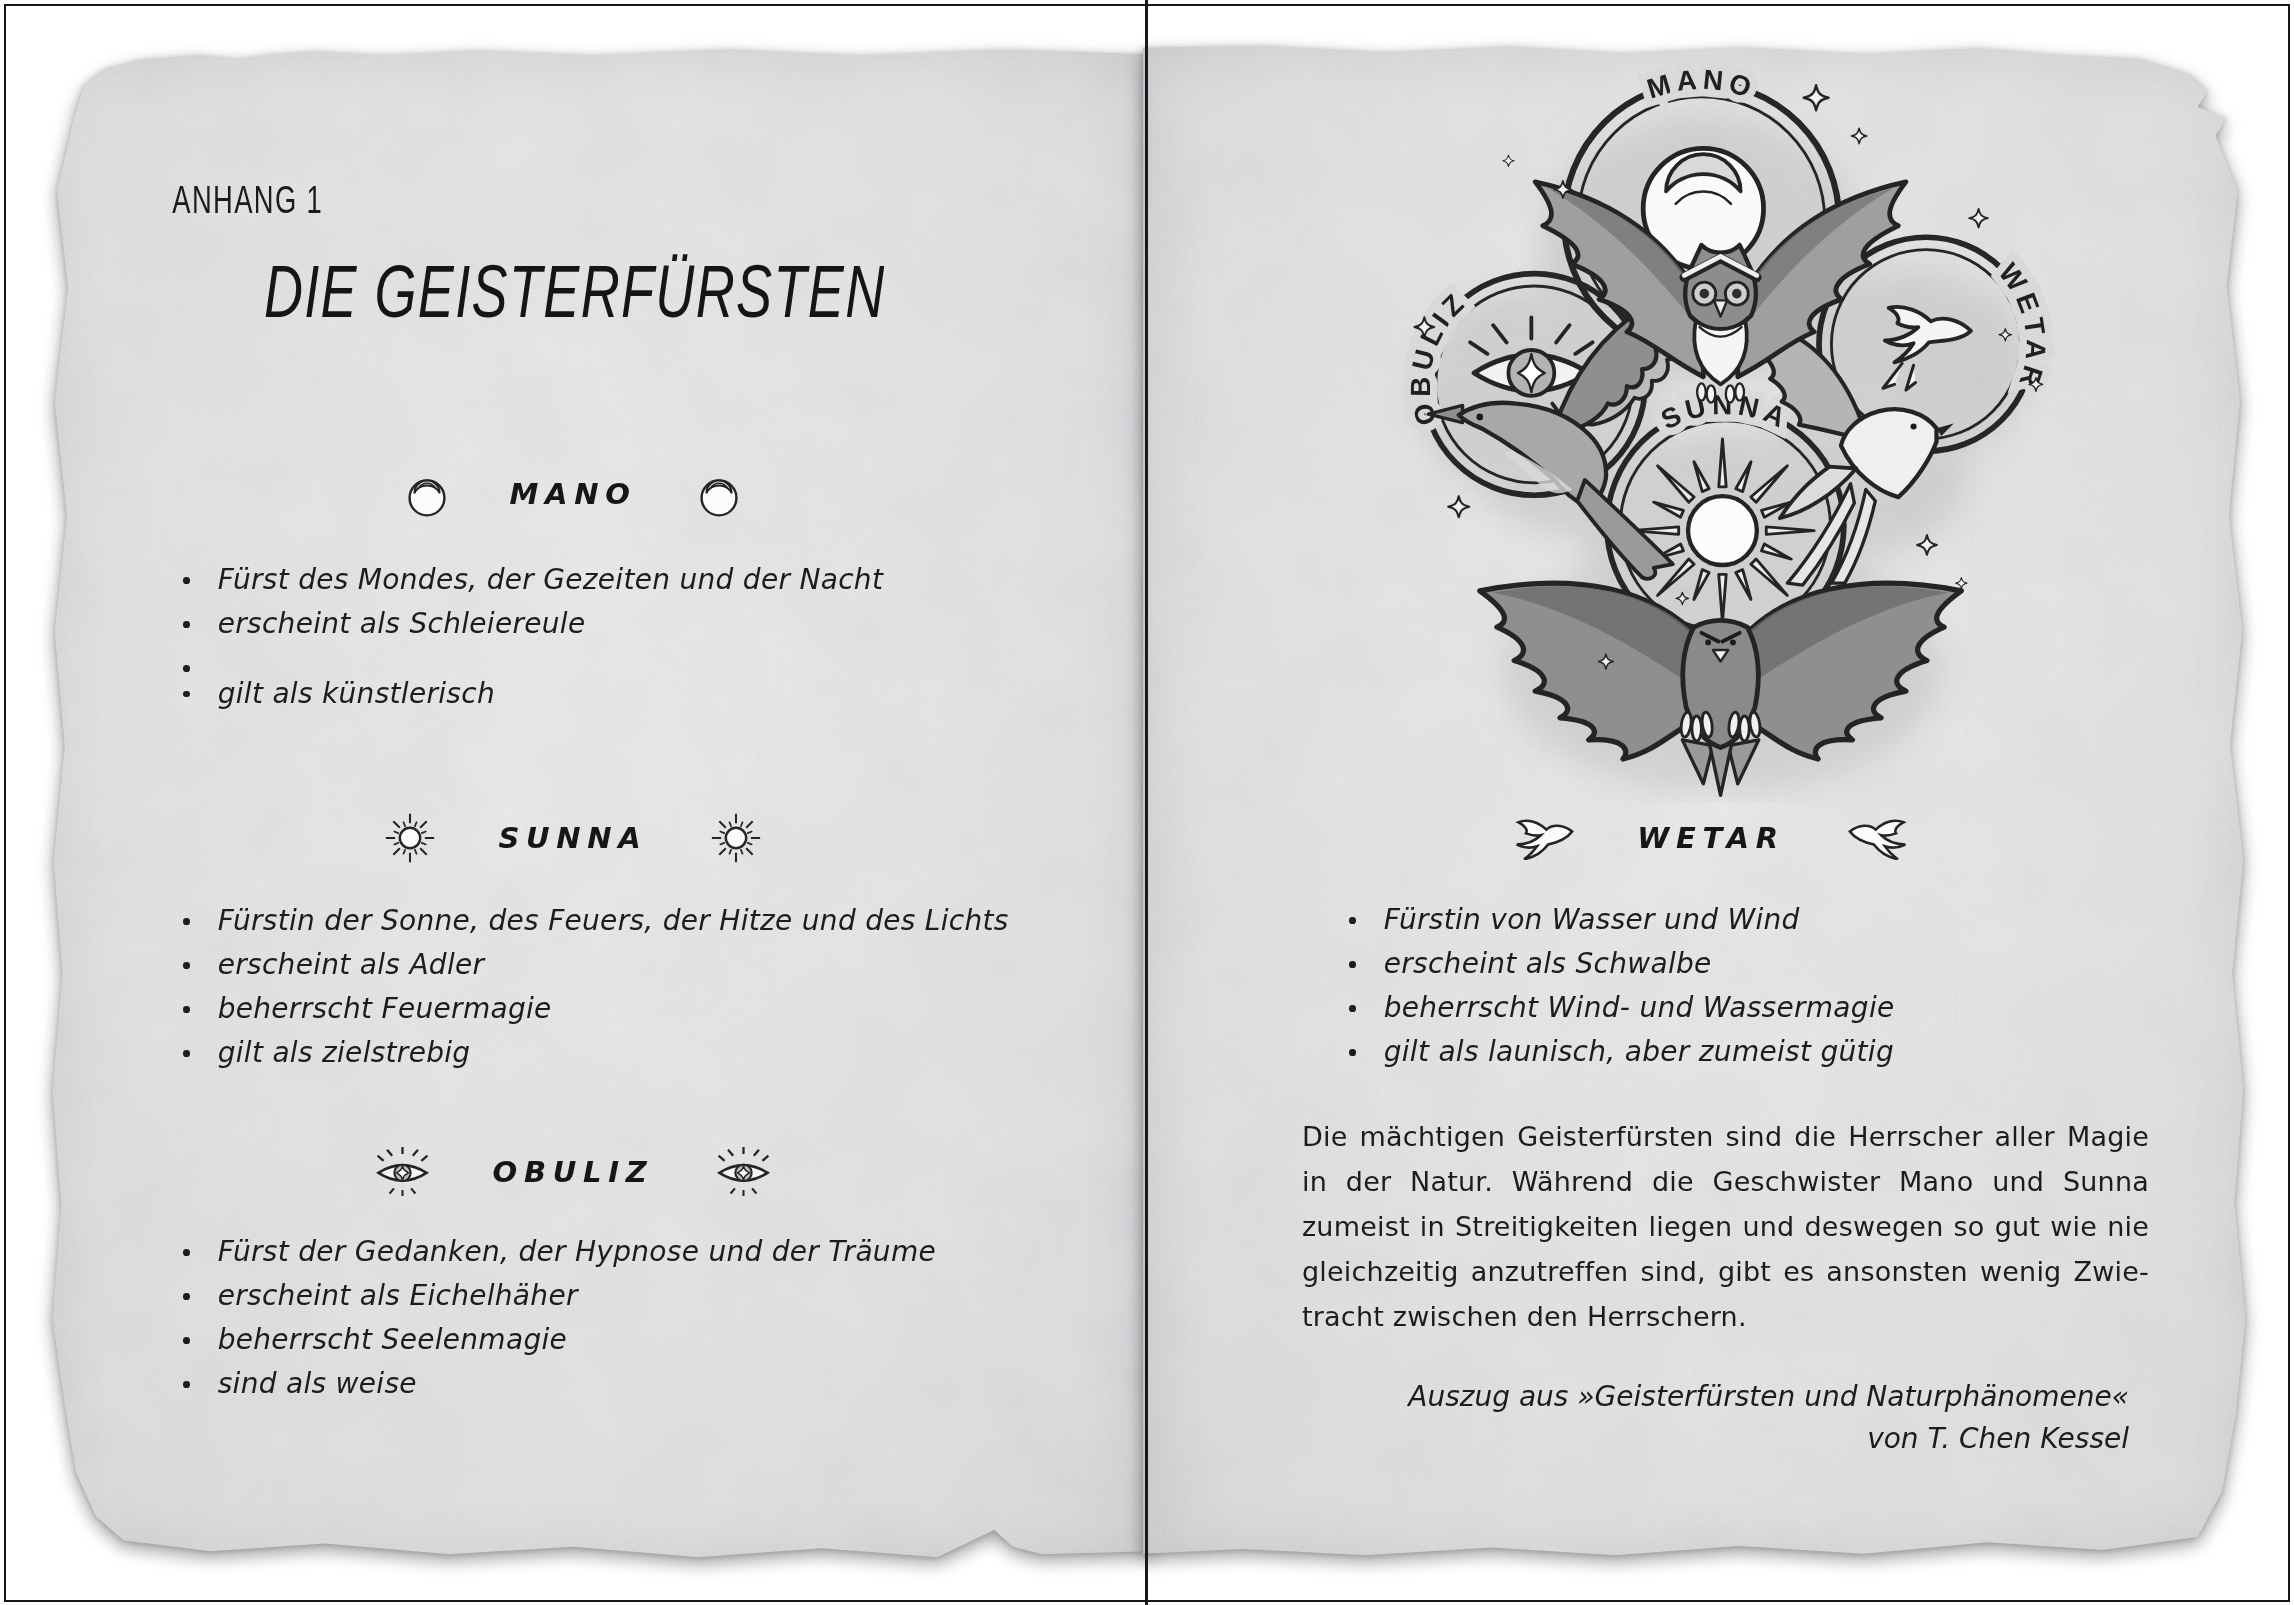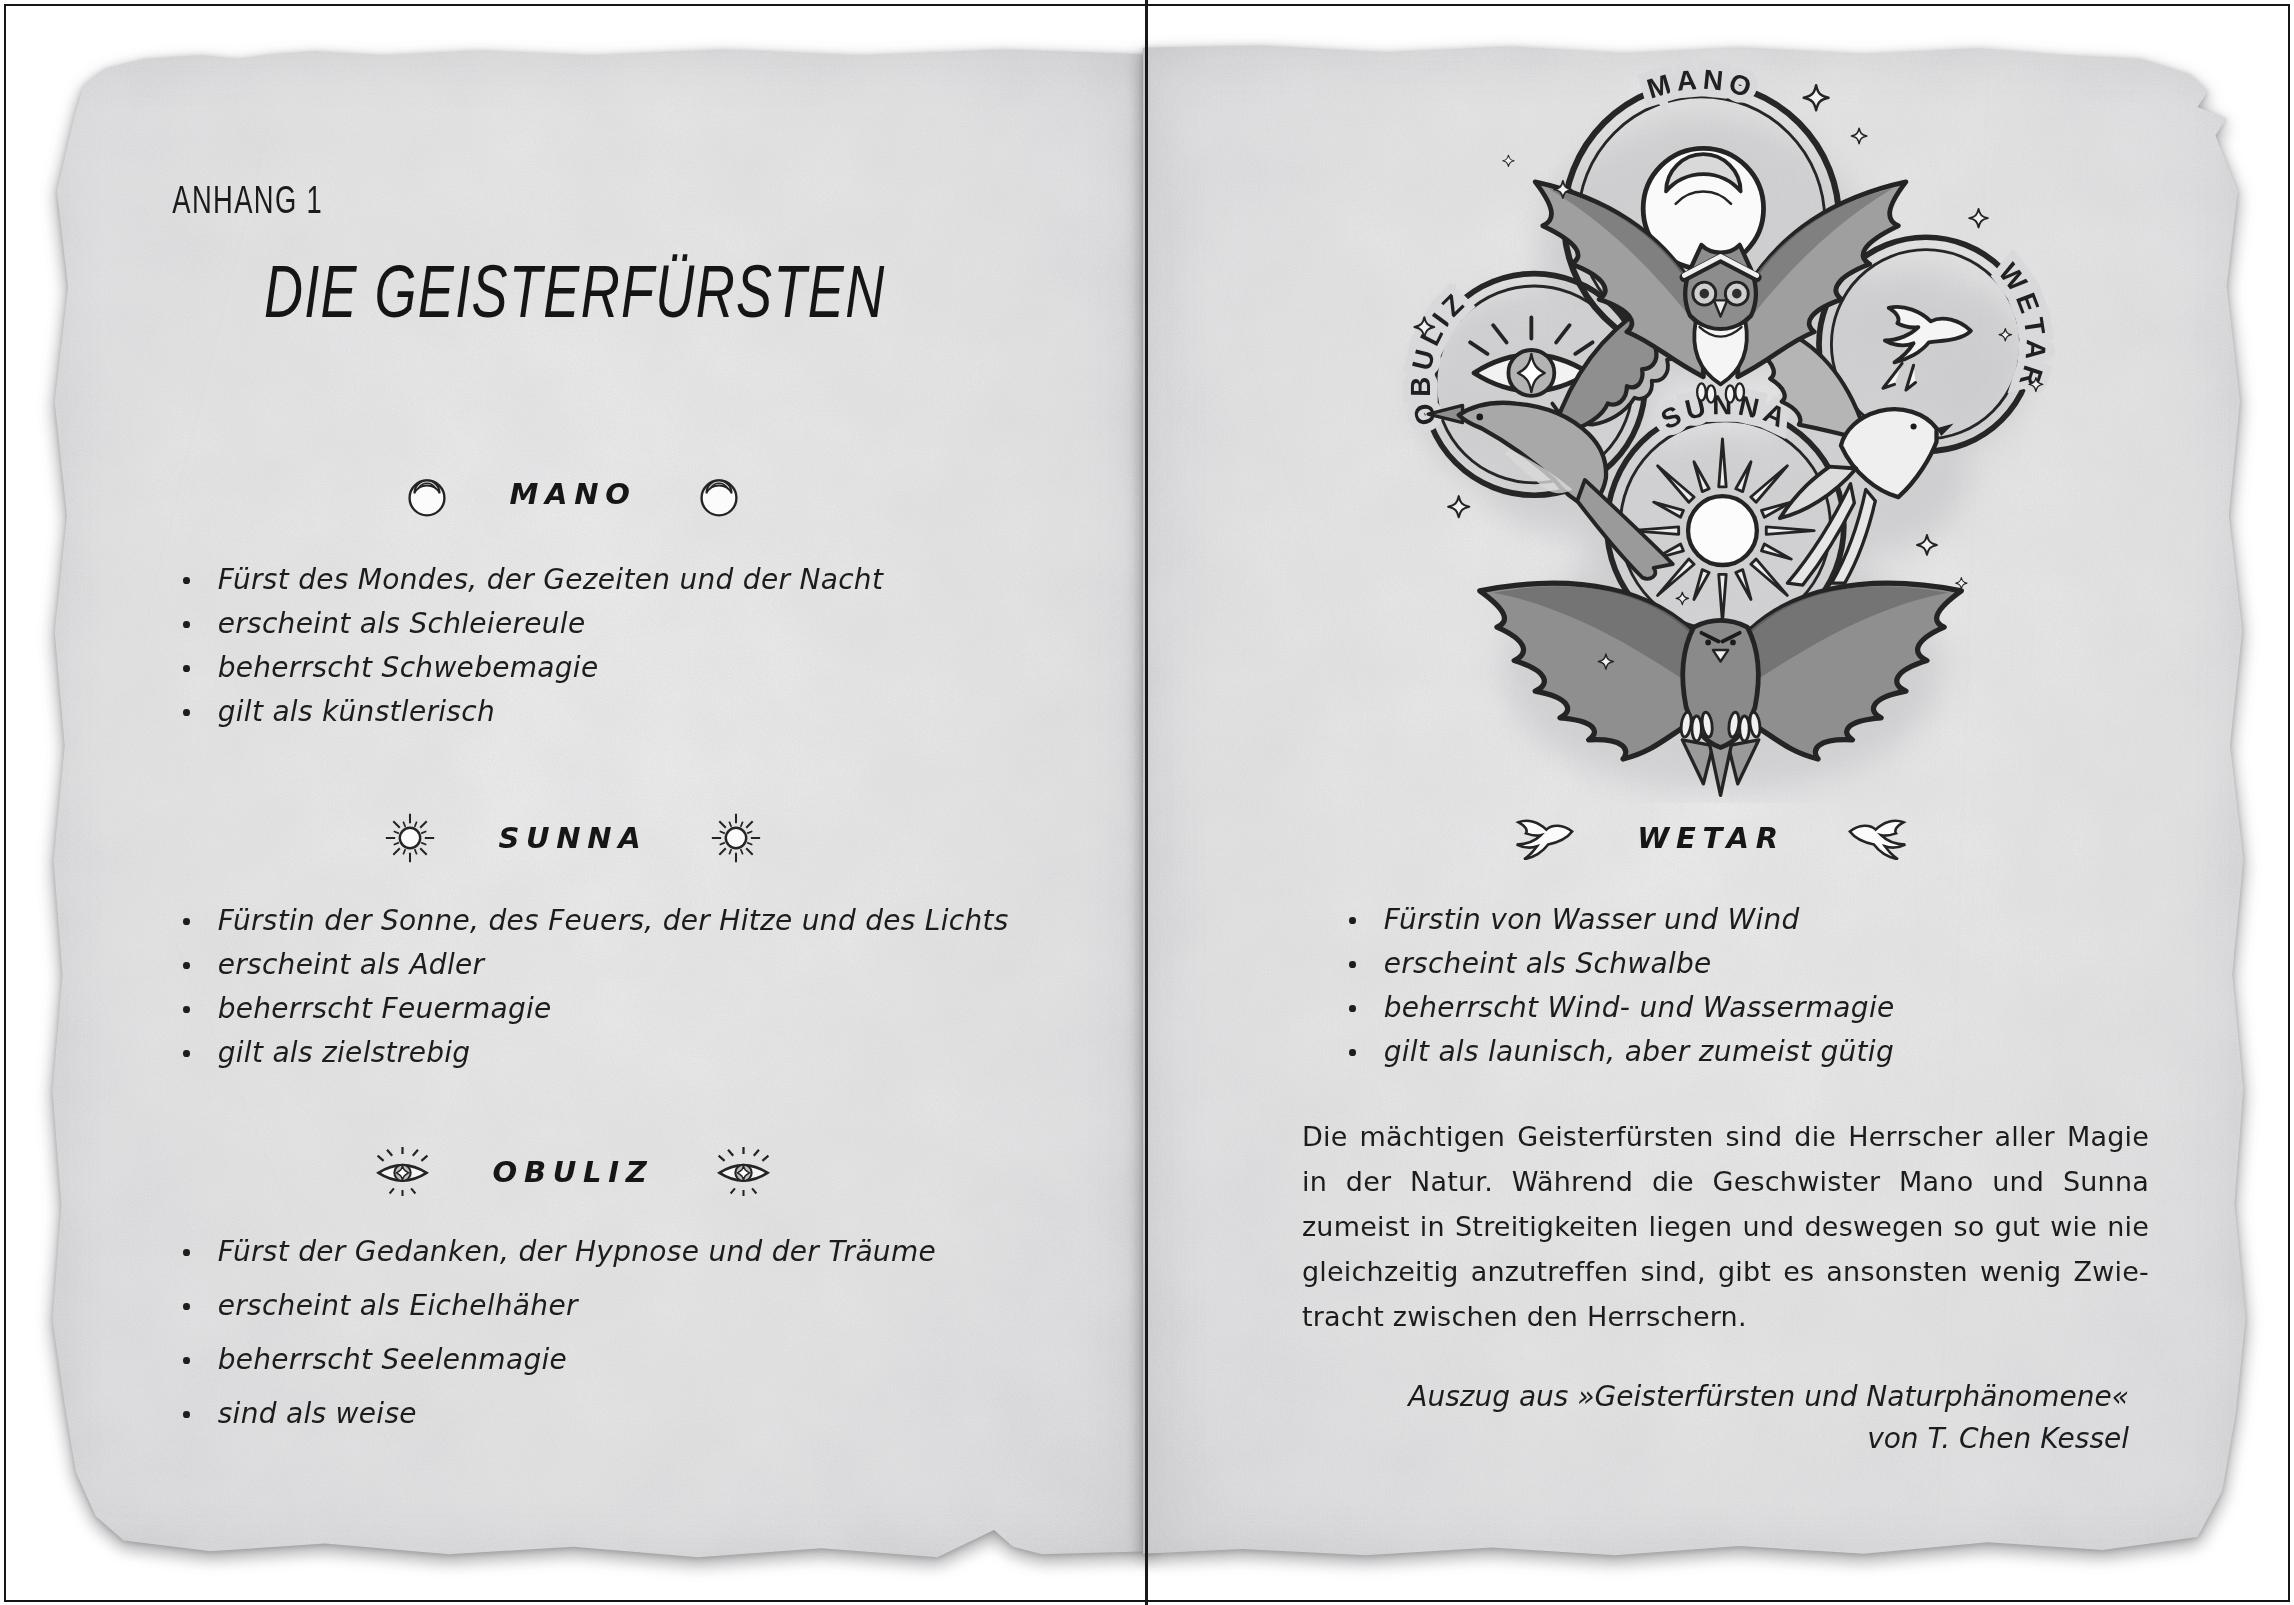--- a/index.html
+++ b/index.html
@@ -122,21 +122,20 @@
         <div class="bullet">
             <span class="dot"></span>
             <span class="btext">Fürst des Mondes, der Gezeiten und der Nacht</span>
           </div>
         <div class="bullet">
             <span class="dot"></span>
             <span class="btext">erscheint als Schleiereule</span>
           </div>
         <div class="bullet">
             <span class="dot"></span>
-            <span class="btext">beherrscht Schwebemagie</span>
           </div>
         <div class="bullet">
             <span class="dot"></span>
             <span class="btext">gilt als künstlerisch</span>
           </div>
       </div>
 
       <div class="section-row row-left" style="top:764px;">
         <svg class="icon-svg" width="52" height="52" viewBox="0 0 56 56">
             <use href="#ic-sun"></use>
@@ -167,21 +166,21 @@
 
       <div class="section-row row-left" style="top:1098px;">
         <svg class="icon-svg" width="55" height="52" viewBox="0 0 64 60">
             <use href="#ic-eye"></use>
           </svg>
         <span class="section-title">OBULIZ</span>
         <svg class="icon-svg" width="55" height="52" viewBox="0 0 64 60">
             <use href="#ic-eye"></use>
           </svg>
       </div>
-      <div class="bullets" style="left:145px;top:1187px;gap:10px;">
+      <div class="bullets" style="left:145px;top:1187px;">
         <div class="bullet">
             <span class="dot"></span>
             <span class="btext">Fürst der Gedanken, der Hypnose und der Träume</span>
           </div>
         <div class="bullet">
             <span class="dot"></span>
             <span class="btext">erscheint als Eichelhäher</span>
           </div>
         <div class="bullet">
             <span class="dot"></span>

